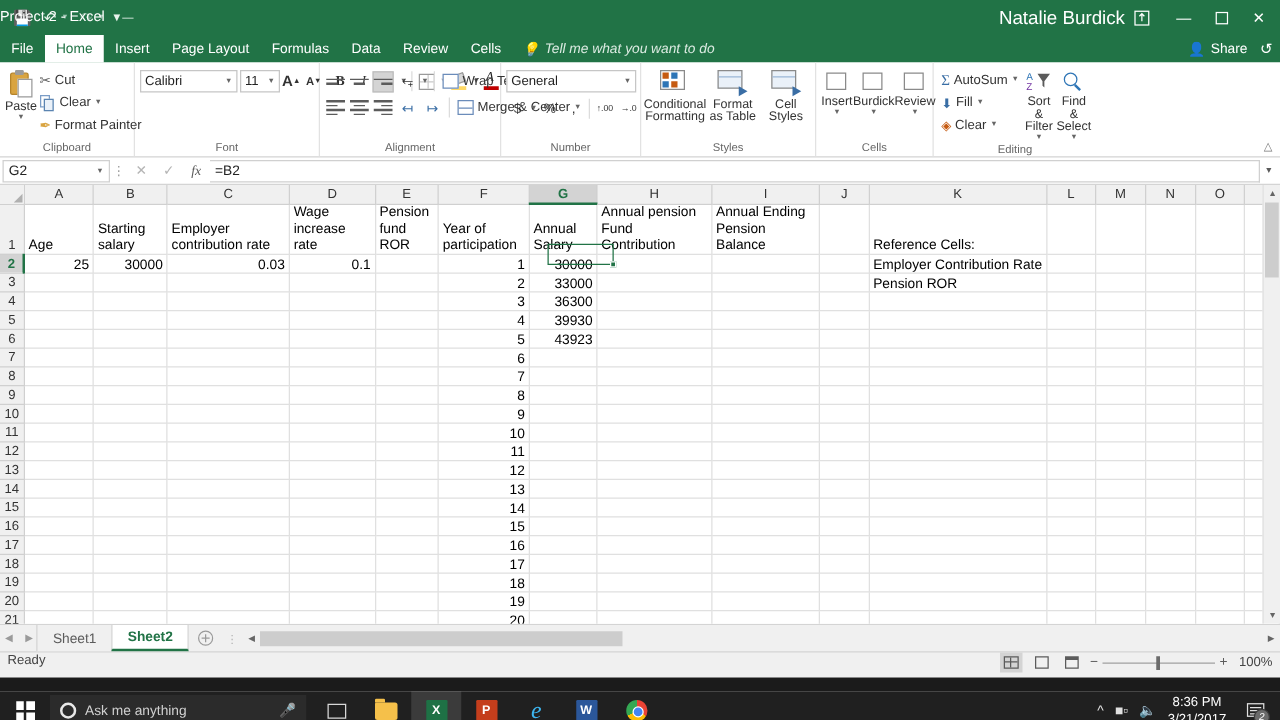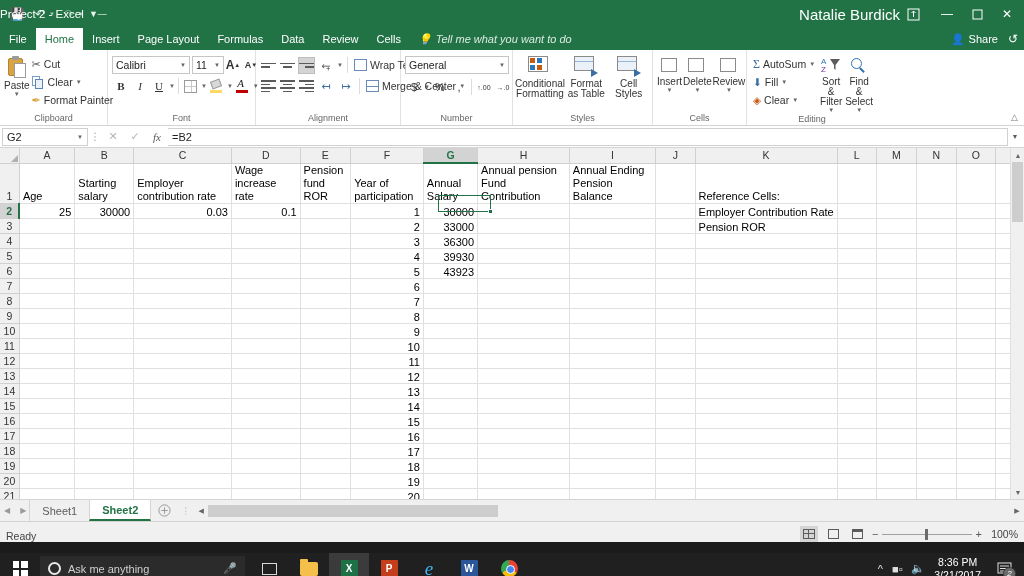--- a/index.html
+++ b/index.html
@@ -244,21 +244,21 @@
   .stab.active { background: #ffffff; color: #217346; font-weight: bold; border-bottom: 2px solid #217346; }
   .add-sheet { width: 26px; display:flex; align-items:center; justify-content:center; color:#9a9a9a; font-size:12px; }
   .sb-spacer { flex: 1; display:flex; align-items:center; }
   .split-dots { color:#b0b0b0; font-size: 9px; margin: 0 4px; }
   .hs-arrow { width: 14px; height: 14px; display:flex; align-items:center; justify-content:center; font-size:7px; color:#666; background:#f0f0f0; }
   .hs-track { flex: 1; height: 14px; background: #f0f0f0; position: relative; }
   .hs-thumb { position:absolute; left:0; top:1px; height:12px; width: 290px; background: #cdcdcd; }
 
   
   .statusbar {
-    height: 21px; background: #f0f0f0; display: flex; align-items: flex-end;
+    height: 21px; background: #f0f0f0; display: flex; align-items: flex-start;
     border-top: 1px solid #d4d4d4; padding: 0 6px; font-size: 10.5px; color: #444;
   }
   .sb-right { margin-left: auto; display: flex; align-items: center; gap: 6px; }
   .view-btn { width: 18px; height: 16px; display:flex; align-items:center; justify-content:center; }
   .view-btn.active { background: #d4d4d4; }
   .vb-grid { width: 12px; height: 10px; border: 1px solid #5b5b5b; position: relative; }
   .vb-grid:after { content:""; position:absolute; left:0; right:0; top:3px; height:1px; background:#5b5b5b; }
   .vb-grid:before { content:""; position:absolute; top:0; bottom:0; left:4px; width:1px; background:#5b5b5b; }
   .vb-page { width: 11px; height: 10px; border: 1px solid #5b5b5b; position: relative; }
   .vb-break { width: 11px; height: 10px; border: 1px solid #5b5b5b; border-top-width:3px; }
@@ -394,21 +394,21 @@
           <div class="small-btn">
             <span class="icon-brush">✒</span>
             <span>Format Painter</span>
           </div>
         </div>
       </div>
       <div class="rgroup-label">Clipboard</div>
     </div>
 
     <div class="rgroup" style="width:148px;">
-      <div class="rgroup-body" style="flex-direction:column; gap:3px; padding-top:4px;">
+      <div class="rgroup-body" style="gap:3px; padding-top:4px;">
         <div style="display:flex; align-items:center;">
           <div class="font-name-box">
             <span>Calibri</span>
             <span class="box-caret">▼</span>
           </div>
           <div class="font-size-box">
             <span>11</span>
             <span class="box-caret">▼</span>
           </div>
           <span class="fbtn">
@@ -571,21 +571,21 @@
           <span class="cells-icon">
               <i class="g"></i>
             </span>
           <span class="lbl">Insert</span>
           <span class="caret">▼</span>
         </div>
         <div class="big-btn" style="width:32px;">
           <span class="cells-icon">
               <i class="g"></i>
             </span>
-          <span class="lbl">Delete</span>
+          <span class="lbl">Burdick</span>
           <span class="caret">▼</span>
         </div>
         <div class="big-btn" style="width:32px;">
           <span class="cells-icon">
               <i class="g"></i>
             </span>
           <span class="lbl">Review</span>
           <span class="caret">▼</span>
         </div>
       </div>

